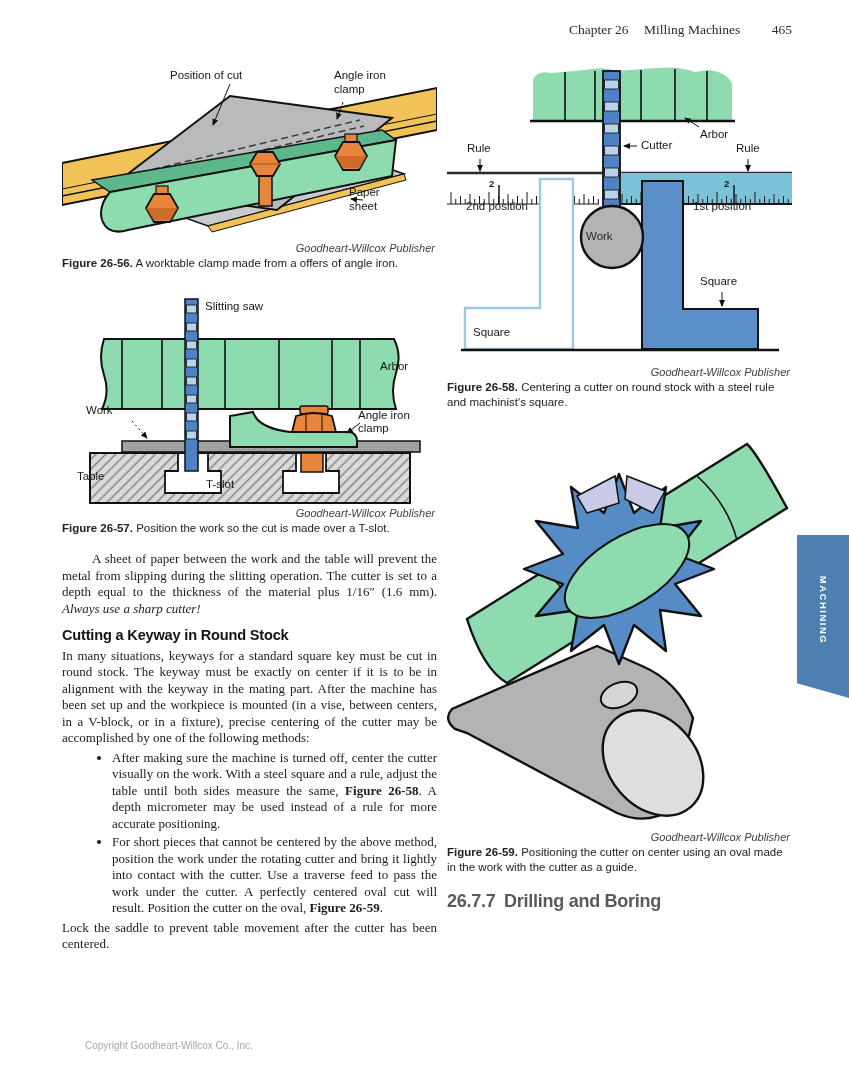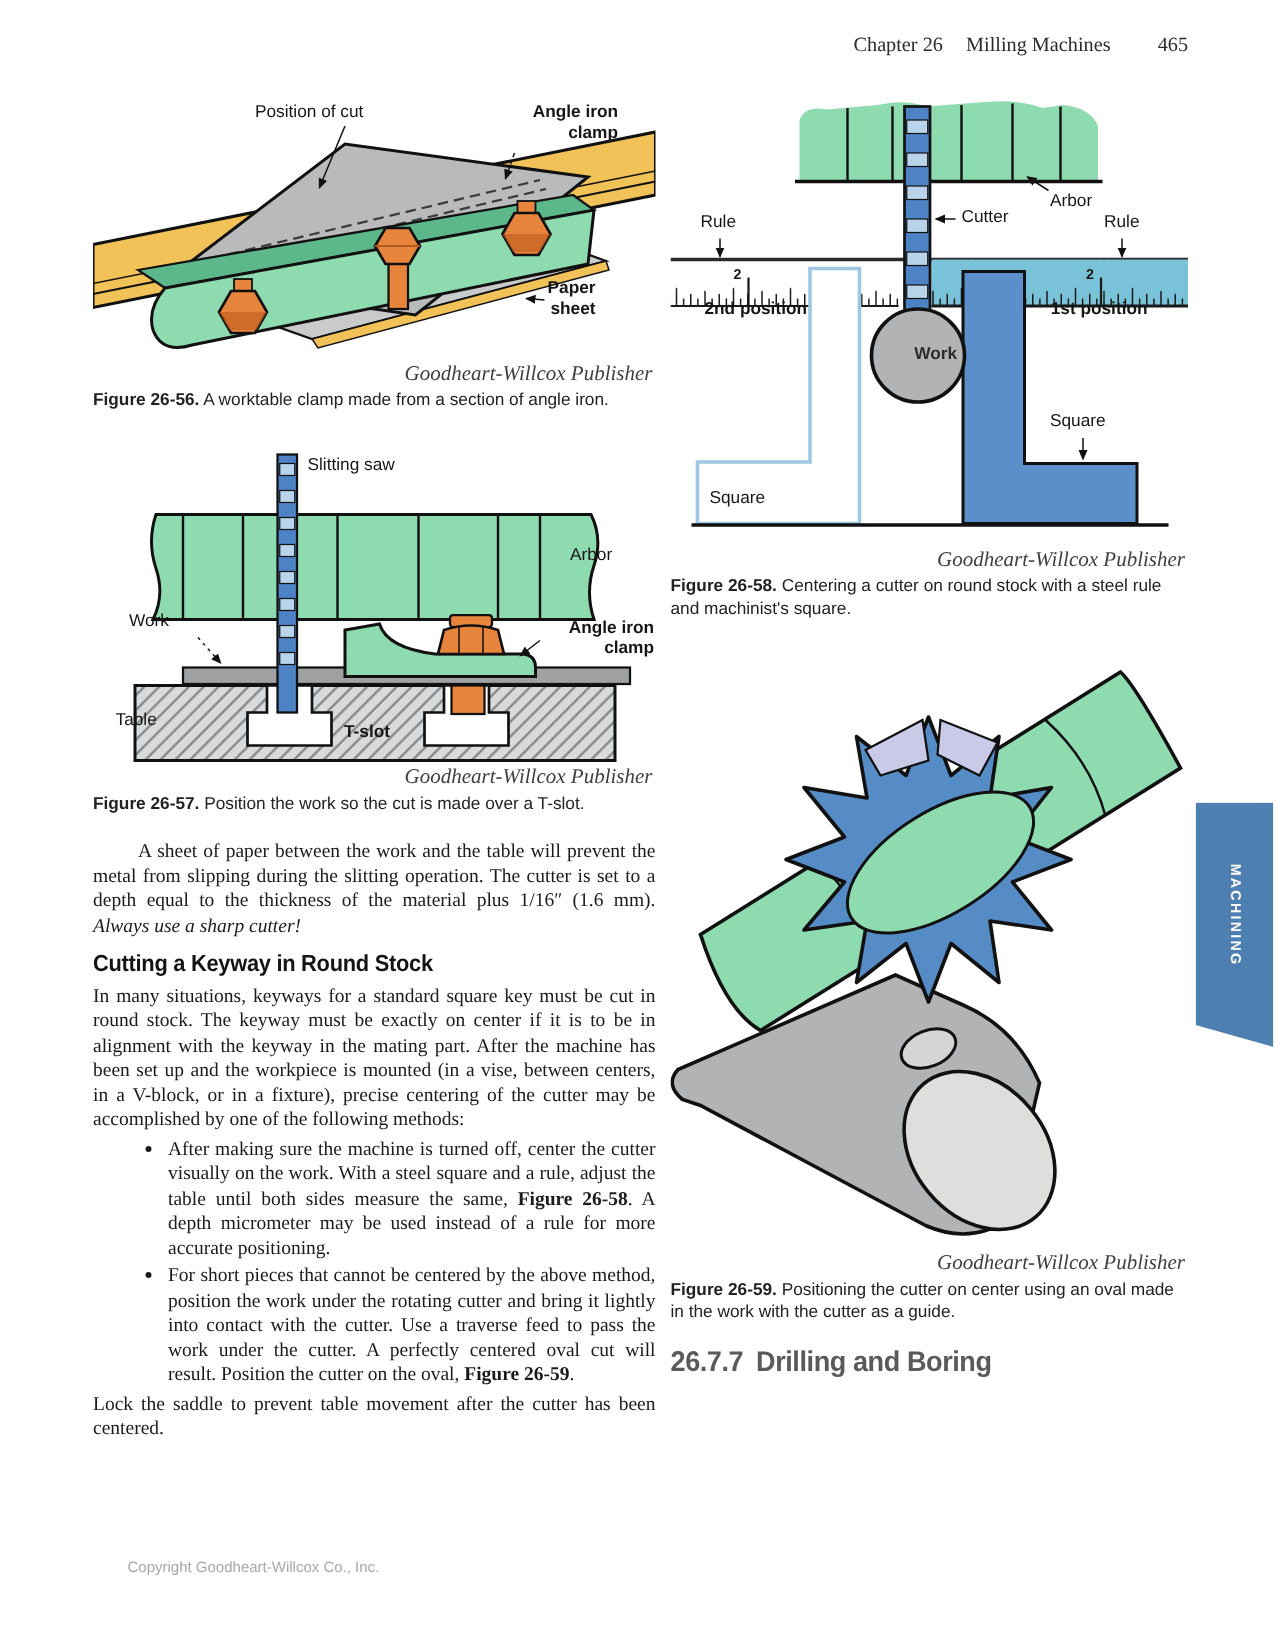--- a/index.html
+++ b/index.html
@@ -13,22 +13,22 @@
   .header .chap{margin-right:12px;}
   
   .col{position:absolute;}
   .col-left{left:62px;top:68px;width:375px;}
   .col-right{left:447px;top:64px;width:345px;}
   
   .figure{position:relative;}
   .illo{position:relative;}
   .illo svg{display:block;}
   .figlabel{position:absolute;font-size:11.5px;line-height:13.5px;color:#161616;white-space:nowrap;}
-  .figlabel.wrap{white-space:normal;text-align:right;font-weight:bold;}
-  .credit{font-size:14px;font-style:italic;color:#3f3f3f;text-align:right;margin:2px 2px 2px 0;font-family:Liberation Serif, serif;}
+  .figlabel.wrap{white-space:normal;text-align:left;}
+  .credit{font-size:11px;font-style:italic;color:#3f3f3f;text-align:right;margin:2px 2px 2px 0;}
   .caption{font-size:11.5px;line-height:14.5px;color:#222;margin:2px 0 0 0;}
   .caption b{font-weight:bold;}
   
   .bodytext{font-family:"Liberation Serif",serif;font-size:13px;line-height:16.5px;
             text-align:justify;color:#1b1b1b;}
   .p{margin:0 0 3px 0;}
   .indent{text-indent:30px;}
   .ital{font-style:italic;}
   h3.subhead{font-size:15.5px;font-weight:bold;margin:10px 0 4px 0;color:#141414;
              letter-spacing:-0.2px;transform:scaleX(0.94);transform-origin:left;
@@ -97,21 +97,21 @@
 
           <line x1="168" y1="16" x2="151" y2="57" stroke="#111" stroke-width="1" marker-end="url(#ah56)"></line>
           <line x1="281" y1="34" x2="275" y2="51" stroke="#111" stroke-width="1" stroke-dasharray="3,2" marker-end="url(#ah56)"></line>
           <line x1="301" y1="132" x2="289" y2="131" stroke="#111" stroke-width="1" marker-end="url(#ah56)"></line>
         </svg>
         <div class="figlabel" style="left:108px;top:1px;">Position of cut</div>
         <div class="figlabel wrap" style="left:272px;top:1px;width:78px;">Angle iron clamp</div>
         <div class="figlabel wrap" style="left:287px;top:118px;width:48px;">Paper sheet</div>
       </div>
       <div class="credit">Goodheart-Willcox Publisher</div>
-      <p class="caption"><b>Figure 26-56.</b> <span>A worktable clamp made from a section of angle iron.</span></p>
+      <p class="caption"><b>Figure 26-56.</b> <span>A worktable clamp made from a offers of angle iron.</span></p>
     </div>
 
     <div class="figure gap57">
       <div class="illo" style="height:210px;">
         <svg width="375" height="210" viewBox="0 0 375 210">
           <defs>
             <marker id="ah57" markerWidth="9" markerHeight="9" refX="6" refY="3" orient="auto" markerUnits="userSpaceOnUse">
               <path d="M0,0 L7,3 L0,6 Z" fill="#111"></path>
             </marker>
             <pattern id="hatch57" width="7" height="7" patternUnits="userSpaceOnUse" patternTransform="rotate(-45)">

